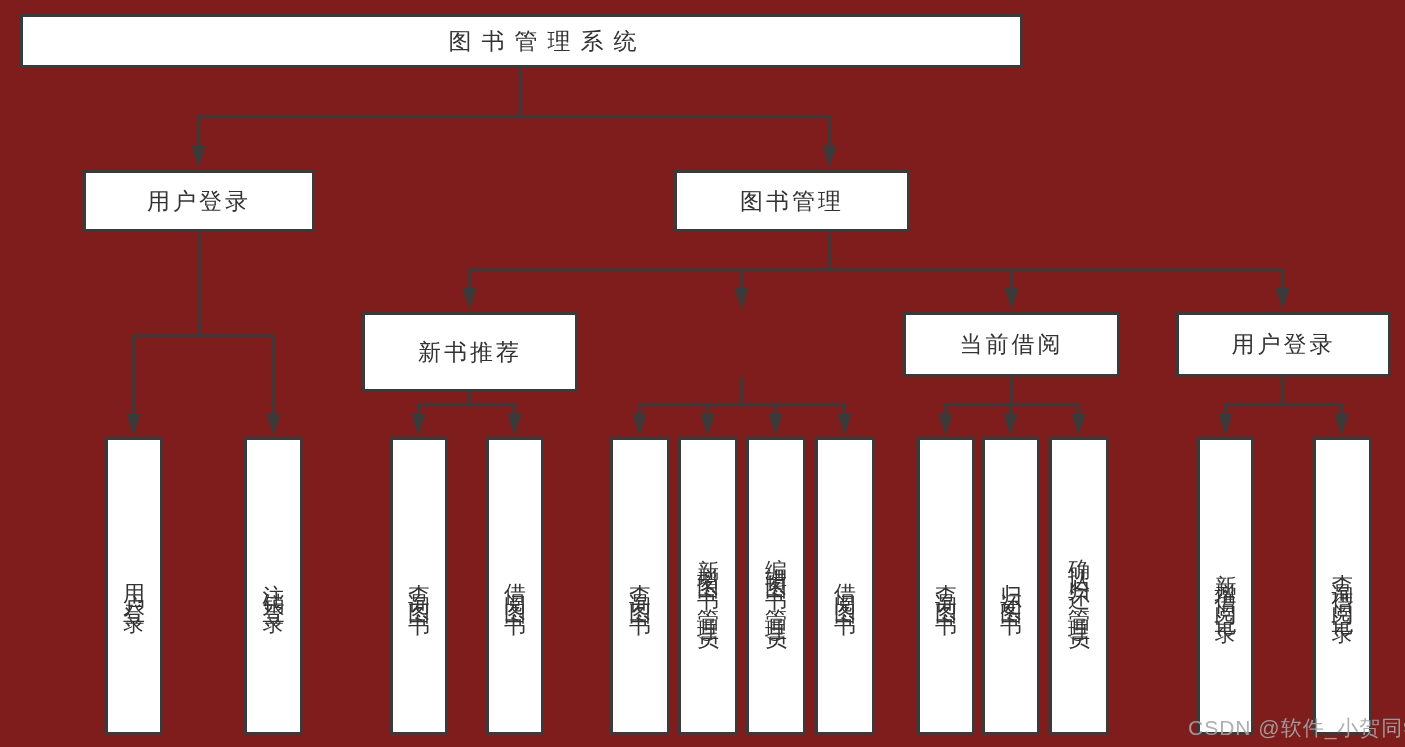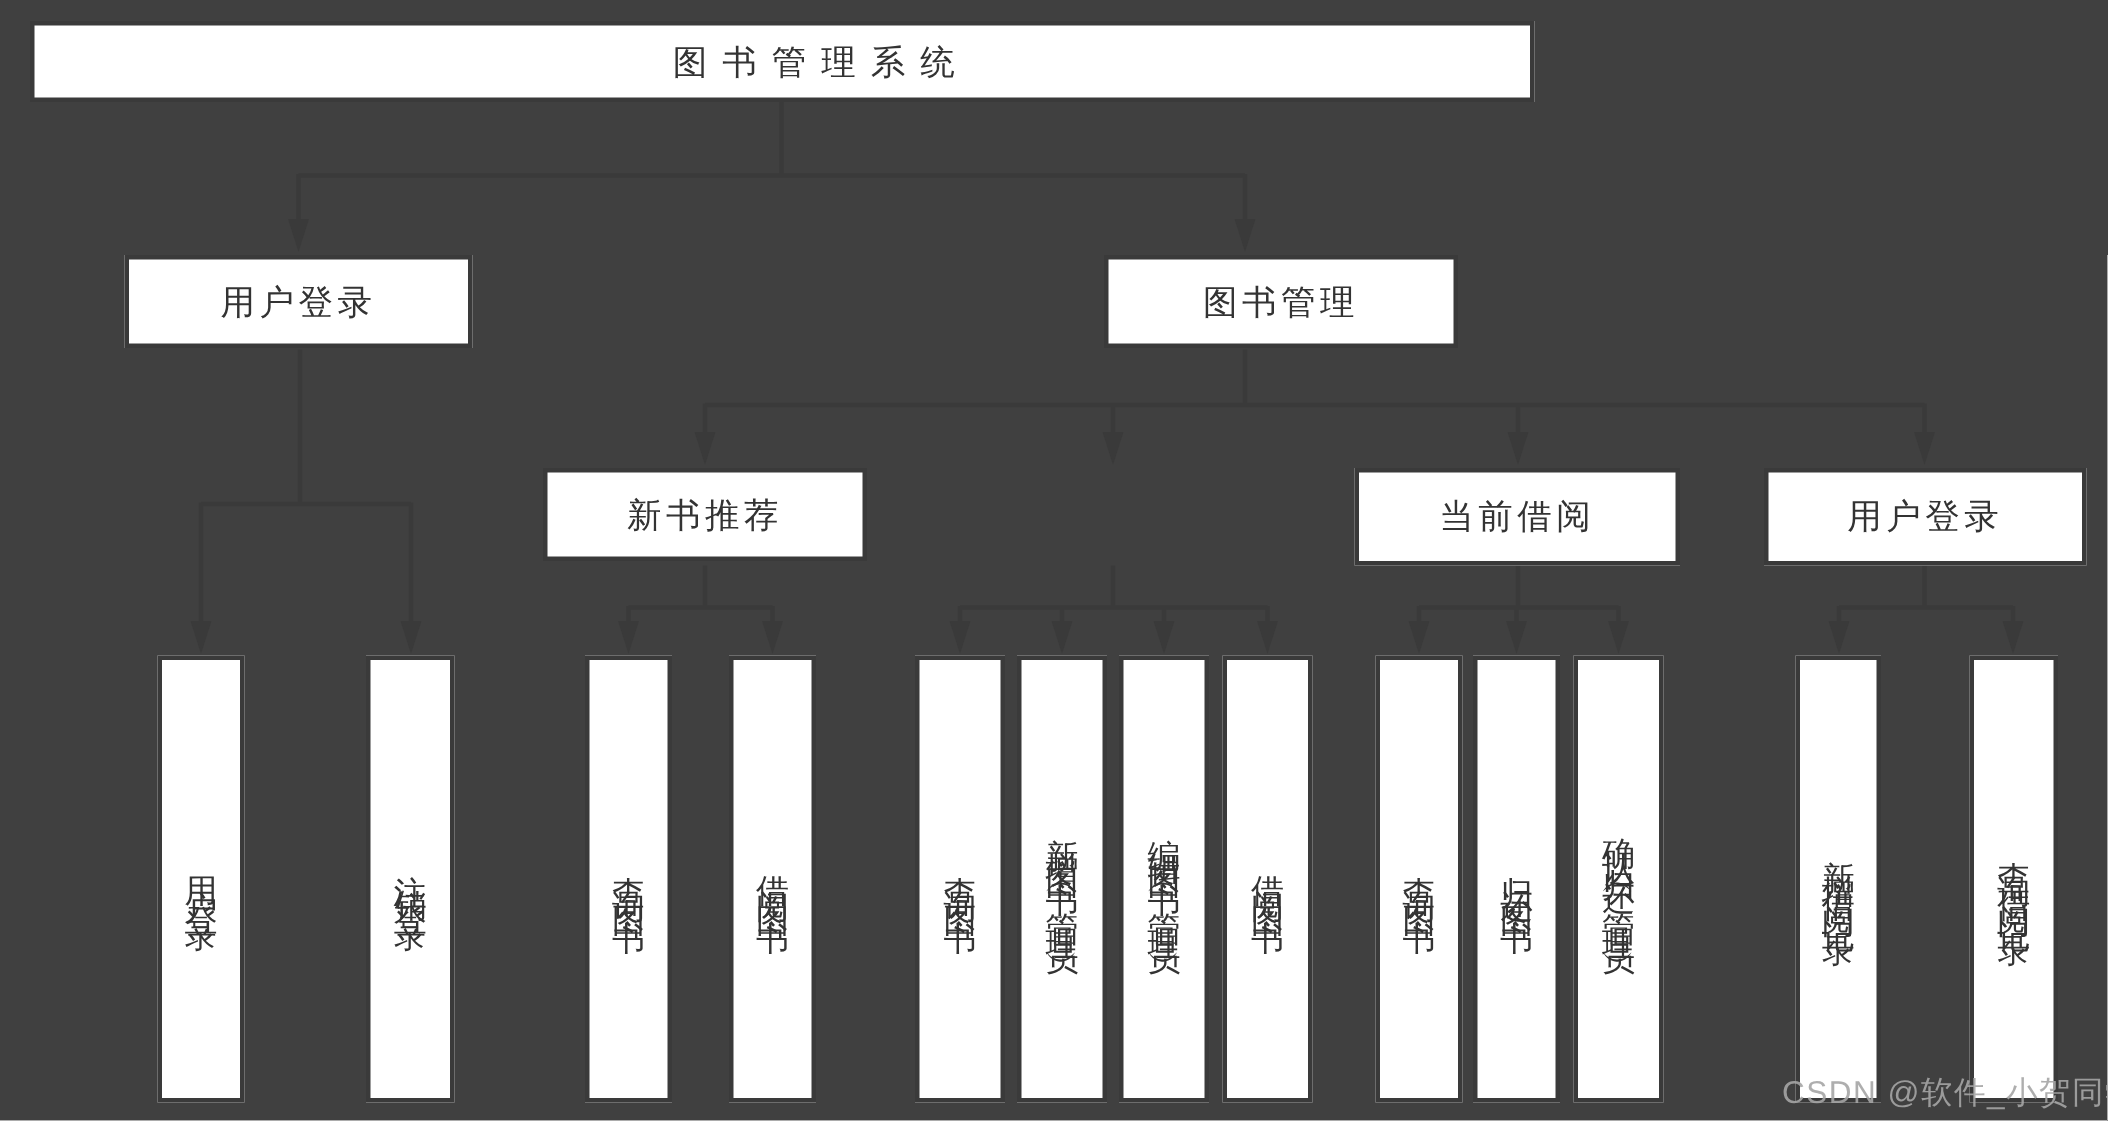--- a/index.html
+++ b/index.html
@@ -5,21 +5,21 @@
   html, body {
     margin: 0;
     padding: 0;
     background: #ffffff;
     font-family: "Liberation Sans", "DejaVu Sans", sans-serif;
   }
   .canvas {
     position: relative;
     width: 1405px;
     height: 747px;
-    background: #404040;
+    background: #7f1d1d;
     overflow: hidden;
   }
   .connectors {
     position: absolute;
     left: 0; top: 0;
     width: 1405px;
     height: 747px;
   }
   .node {
     position: absolute;
@@ -109,25 +109,25 @@
     </g>
   </svg>
 
   <div class="node h root-box" style="left:20px; top:14px; width:1003px; height:54px;">
     <span class="lbl">图书管理系统</span>
   </div>
 
   <div class="node h" style="left:83px; top:170px; width:232px; height:62px;">
     <span class="lbl">用户登录</span>
   </div>
-  <div class="node h" style="left:736px; top:170px; width:236px; height:62px;">
+  <div class="node h" style="left:674px; top:170px; width:236px; height:62px;">
     <span class="lbl">图书管理</span>
   </div>
 
-  <div class="node h" style="left:362px; top:312px; width:216px; height:62px;">
+  <div class="node h" style="left:362px; top:312px; width:216px; height:80px;">
     <span class="lbl">新书推荐</span>
   </div>
   <div class="node h" style="left:903px; top:312px; width:217px; height:65px;">
     <span class="lbl">当前借阅</span>
   </div>
   <div class="node h" style="left:1176px; top:312px; width:215px; height:65px;">
     <span class="lbl">用户登录</span>
   </div>
 
   <div class="node v" style="left:105px; top:437px; width:58px; height:298px;">

